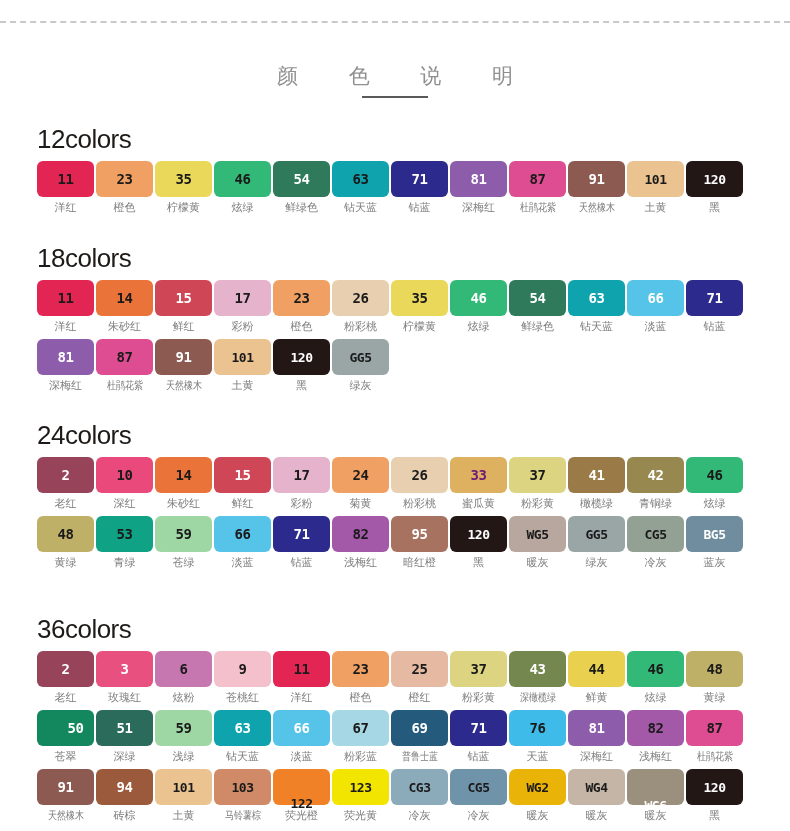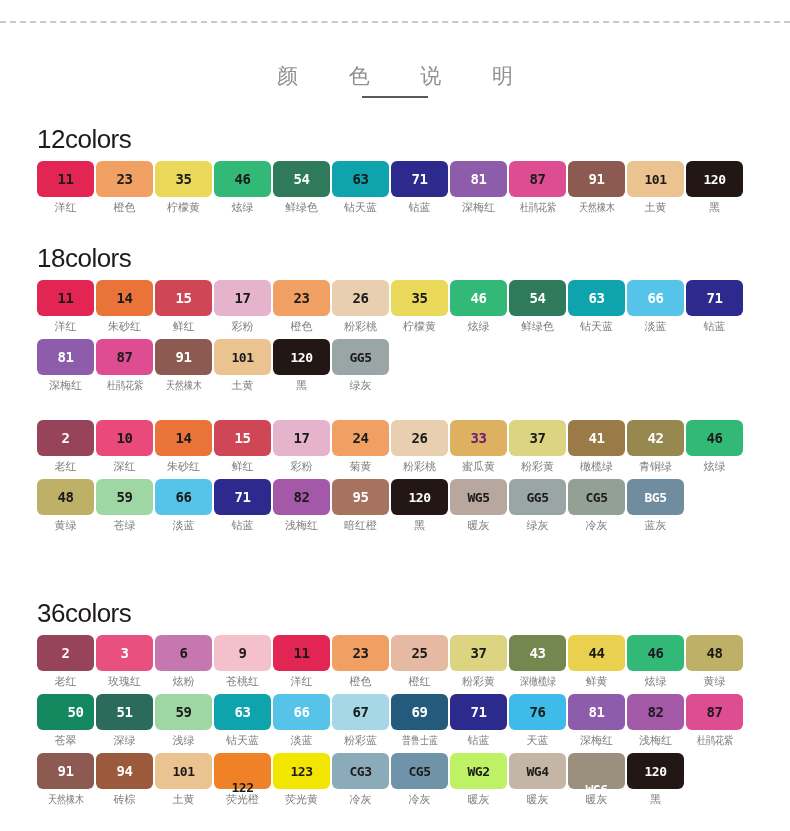--- a/index.html
+++ b/index.html
@@ -31,21 +31,21 @@
   }
   .title-underline{
     display:block;margin:6px auto 0;width:66px;height:2px;background:#5a5a5a;
   }
 
   
   .section{position:absolute;left:37px;width:716px;}
   .sec-12{top:124px;}
   .sec-18{top:243px;}
   .sec-24{top:420px;}
-  .sec-36{top:598px;}
+  .sec-36{top:614px;}
 
   .sec-heading{
     font-size:26px;color:#1d1a18;line-height:30px;margin:0 0 7px 0;
     font-family:"Liberation Sans","DejaVu Sans",sans-serif;
     font-weight:400;letter-spacing:-0.5px;
   }
 
   .row{
     display:flex;
     gap:2px;
@@ -279,20 +279,21 @@
             <div class="swatch" style="background: rgb(154, 166, 166);">
               <span class="code sm" style="color: rgb(26, 26, 26);">GG5</span>
             </div>
             <div class="cname">绿灰</div>
           </div>
         </div>
       </div>
   </div>
 
   <div class="section sec-24">
+    <div class="sec-heading">24colors</div>
     <div class="rows">
         <div class="row">
           <div class="cell">
             <div class="swatch" style="background: rgb(151, 68, 90);">
               <span class="code" style="color: rgb(255, 255, 255);">2</span>
             </div>
             <div class="cname">老红</div>
           </div>
           <div class="cell">
             <div class="swatch" style="background: rgb(234, 74, 123);">
@@ -360,20 +361,26 @@
             </div>
             <div class="cname">炫绿</div>
           </div>
         </div>
         <div class="row">
           <div class="cell">
             <div class="swatch" style="background: rgb(191, 176, 103);">
               <span class="code" style="color: rgb(26, 26, 26);">48</span>
             </div>
             <div class="cname">黄绿</div>
+          </div>
+          <div class="cell">
+            <div class="swatch" style="background: rgb(15, 162, 132);">
+              <span class="code" style="color: rgb(26, 26, 26);">53</span>
+            </div>
+            <div class="cname">青绿</div>
           </div>
           <div class="cell">
             <div class="swatch" style="background: rgb(159, 215, 164);">
               <span class="code" style="color: rgb(26, 26, 26);">59</span>
             </div>
             <div class="cname">苍绿</div>
           </div>
           <div class="cell">
             <div class="swatch" style="background: rgb(86, 195, 232);">
               <span class="code" style="color: rgb(26, 26, 26);">66</span>
@@ -596,20 +603,26 @@
             </div>
             <div class="cname">砖棕</div>
           </div>
           <div class="cell">
             <div class="swatch" style="background: rgb(235, 195, 145);">
               <span class="code sm" style="color: rgb(26, 26, 26);">101</span>
             </div>
             <div class="cname">土黄</div>
           </div>
           <div class="cell">
+            <div class="swatch" style="background: rgb(208, 138, 104);">
+              <span class="code sm" style="color: rgb(26, 26, 26);">103</span>
+            </div>
+            <div class="cname squeeze">马铃薯棕</div>
+          </div>
+          <div class="cell">
             <div class="swatch" style="background: rgb(240, 129, 38);">
               <span class="code sm" style="color: rgb(26, 26, 26); margin-top: 32px;">122</span>
             </div>
             <div class="cname">荧光橙</div>
           </div>
           <div class="cell">
             <div class="swatch" style="background: rgb(242, 229, 0);">
               <span class="code sm" style="color: rgb(26, 26, 26);">123</span>
             </div>
             <div class="cname">荧光黄</div>
@@ -620,21 +633,21 @@
             </div>
             <div class="cname">冷灰</div>
           </div>
           <div class="cell">
             <div class="swatch" style="background: rgb(111, 147, 168);">
               <span class="code sm" style="color: rgb(26, 26, 26);">CG5</span>
             </div>
             <div class="cname">冷灰</div>
           </div>
           <div class="cell">
-            <div class="swatch" style="background: #bef264;">
+            <div class="swatch" style="background: #eab308; border-radius: 7px;">
               <span class="code sm" style="color: rgb(26, 26, 26);">WG2</span>
             </div>
             <div class="cname">暖灰</div>
           </div>
           <div class="cell">
             <div class="swatch" style="background: rgb(196, 181, 166);">
               <span class="code sm" style="color: rgb(26, 26, 26);">WG4</span>
             </div>
             <div class="cname">暖灰</div>
           </div>

